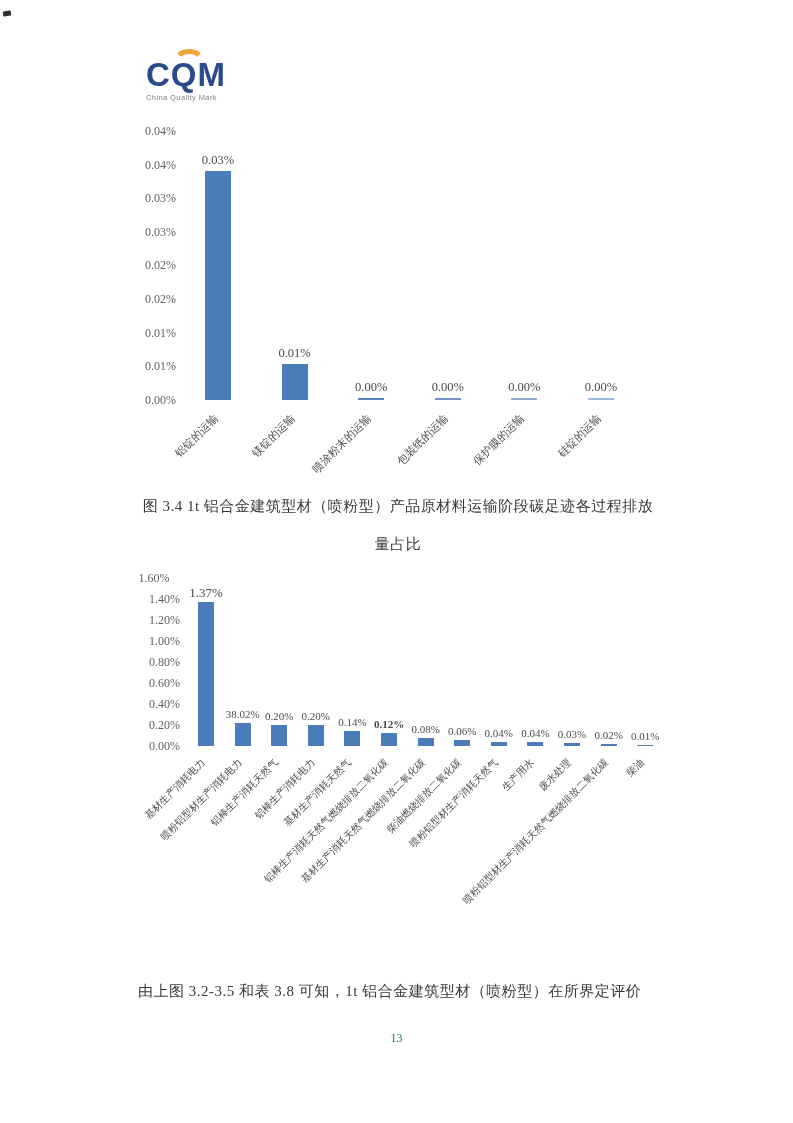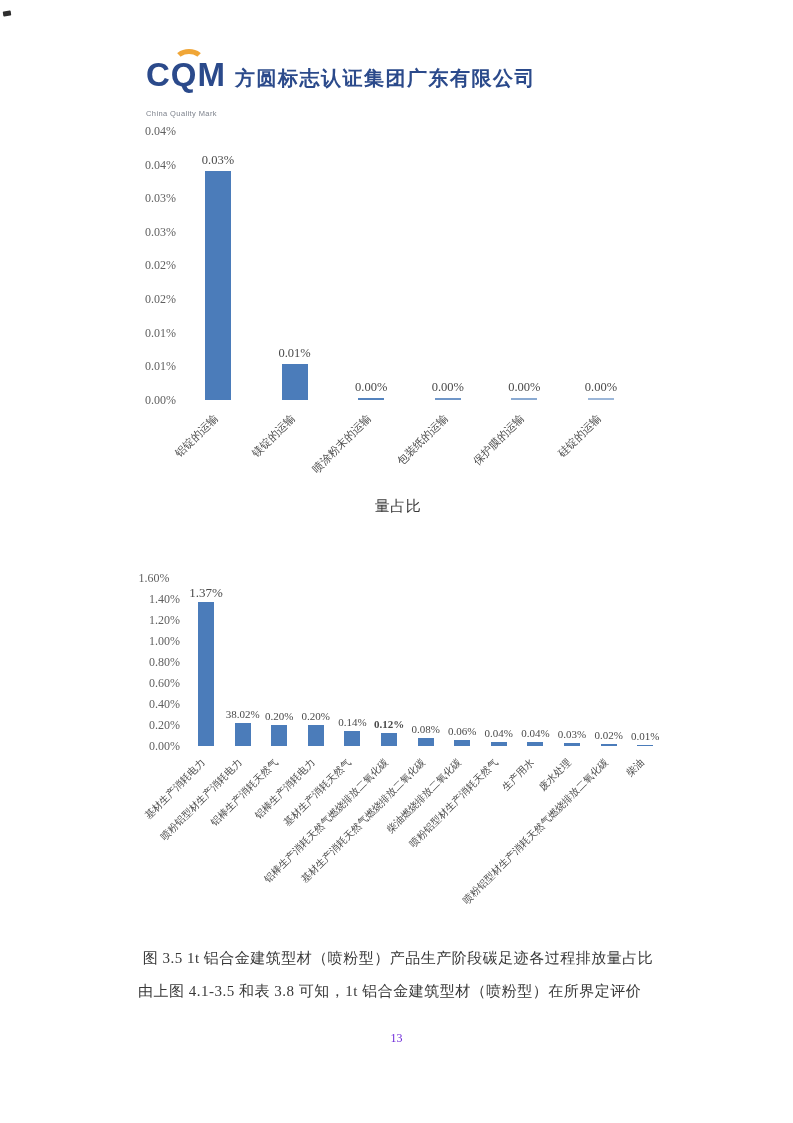--- a/index.html
+++ b/index.html
@@ -10,57 +10,56 @@
   .scan-mark{position:absolute;left:3px;top:11px;width:8px;height:5px;background:#2e2e2e;
              border-radius:1px;transform:rotate(-8deg);}
 
   
   .logo{position:absolute;left:146px;top:58px;display:flex;align-items:flex-start;}
   .logo-mark{position:relative;font-family:"Liberation Sans","DejaVu Sans",sans-serif;}
   .cqm-text{font-size:33px;font-weight:bold;color:#2b4a8b;letter-spacing:1px;line-height:1;display:block;}
   .cqm-arc{position:absolute;left:27px;top:-9px;width:22px;height:15px;
            border:5px solid #f0a637;border-color:#f0a637 transparent transparent transparent;
            border-radius:50%;}
-  .cqm-tagline{display:block;font-size:7.5px;color:#7d828c;margin-top:18px;letter-spacing:0.4px;
+  .cqm-tagline{display:block;font-size:7.5px;color:#7d828c;margin-top:2px;letter-spacing:0.4px;
                font-family:"Liberation Sans","DejaVu Sans",sans-serif;}
   .company-name{font-family:"Liberation Sans","DejaVu Sans",sans-serif;font-size:20px;font-weight:bold;
                 color:#2b4a8b;margin-left:9px;margin-top:7px;letter-spacing:1.5px;}
 
   
   .chart{position:absolute;}
   #chart1{left:128px;top:124px;width:545px;height:362px;}
   #chart2{left:128px;top:570px;width:560px;height:368px;}
   .ytick{position:absolute;text-align:right;font-size:12px;color:#5f5f5f;line-height:14px;height:14px;}
   .bar{position:absolute;}
   .vlabel{position:absolute;text-align:center;color:#4a4a4a;white-space:nowrap;line-height:14px;}
   .xlabel{position:absolute;white-space:nowrap;color:#4a4a4a;
           transform:rotate(-45deg);transform-origin:100% 50%;height:13px;line-height:13px;}
 
   
   .caption{position:absolute;text-align:center;font-size:15px;color:#383838;line-height:38px;letter-spacing:0.5px;}
   #caption1{left:126px;top:487px;width:544px;}
   #caption2{left:126px;top:939px;width:544px;}
   .paragraph{position:absolute;left:138px;top:979px;width:534px;font-size:15px;color:#383838;
              letter-spacing:0.5px;line-height:24px;}
-  .page-number{position:absolute;left:0;top:1031px;width:100%;text-align:center;font-size:12px;color:#6d28d9;}
+  .page-number{position:absolute;left:0;top:1031px;width:100%;text-align:center;font-size:12px;color:#15803d;}
 </style>
 </head>
 <body>
 
 <div class="page">
 
   <div class="scan-mark"></div>
 
   <header class="logo">
     <div class="logo-mark">
       <span class="cqm-arc"></span>
       <span class="cqm-text">CQM</span>
       <span class="cqm-tagline">China Quality Mark</span>
     </div>
-    <div class="company-name">方圆标志认证集团广东有限公司</div>
   </header>
 
   <div id="chart1" class="chart">
       <div class="ytick" style="left: 0px; width: 48px; top: 0px;">0.04%</div>
       <div class="ytick" style="left: 0px; width: 48px; top: 33.6px;">0.04%</div>
       <div class="ytick" style="left: 0px; width: 48px; top: 67.2px;">0.03%</div>
       <div class="ytick" style="left: 0px; width: 48px; top: 100.8px;">0.03%</div>
       <div class="ytick" style="left: 0px; width: 48px; top: 134.4px;">0.02%</div>
       <div class="ytick" style="left: 0px; width: 48px; top: 168px;">0.02%</div>
       <div class="ytick" style="left: 0px; width: 48px; top: 201.6px;">0.01%</div>
@@ -80,20 +79,21 @@
       <div class="xlabel" style="font-size: 11px; right: 227.2px; top: 286px;">包装纸的运输</div>
       <div class="bar" style="background: rgb(75, 124, 186); left: 383.4px; width: 26px; top: 273.983px; height: 2.0175px; opacity: 0.65;"></div>
       <div class="vlabel" style="font-size: 12.5px; left: 356.4px; width: 80px; top: 255.982px;">0.00%</div>
       <div class="xlabel" style="font-size: 11px; right: 150.6px; top: 286px;">保护膜的运输</div>
       <div class="bar" style="background: rgb(75, 124, 186); left: 460px; width: 26px; top: 273.983px; height: 2.0175px; opacity: 0.55;"></div>
       <div class="vlabel" style="font-size: 12.5px; left: 433px; width: 80px; top: 255.982px;">0.00%</div>
       <div class="xlabel" style="font-size: 11px; right: 74px; top: 286px;">硅锭的运输</div>
     </div>
 
   <div id="caption1" class="caption">
+      <div>图 3.4 1t 铝合金建筑型材（喷粉型）产品原材料运输阶段碳足迹各过程排放</div>
       <div>量占比</div>
     </div>
 
   <div id="chart2" class="chart">
       <div class="ytick" style="left: 0px; width: 52px; top: 1px; text-align: center;">1.60%</div>
       <div class="ytick" style="left: 0px; width: 52px; top: 22px;">1.40%</div>
       <div class="ytick" style="left: 0px; width: 52px; top: 43px;">1.20%</div>
       <div class="ytick" style="left: 0px; width: 52px; top: 64px;">1.00%</div>
       <div class="ytick" style="left: 0px; width: 52px; top: 85px;">0.80%</div>
       <div class="ytick" style="left: 0px; width: 52px; top: 106px;">0.60%</div>
@@ -134,21 +134,18 @@
       <div class="vlabel" style="font-size: 11px; left: 404px; width: 80px; top: 156.85px;">0.03%</div>
       <div class="xlabel" style="font-size: 10px; right: 119px; top: 184px;">废水处理</div>
       <div class="bar" style="background: rgb(75, 124, 186); left: 472.6px; width: 16px; top: 173.9px; height: 2.1px;"></div>
       <div class="vlabel" style="font-size: 11px; left: 440.6px; width: 80px; top: 157.9px;">0.02%</div>
       <div class="xlabel" style="font-size: 10px; right: 82.4px; top: 184px;">喷粉铝型材生产消耗天然气燃烧排放二氧化碳</div>
       <div class="bar" style="background: rgb(75, 124, 186); left: 509.2px; width: 16px; top: 174.5px; height: 1.5px;"></div>
       <div class="vlabel" style="font-size: 11px; left: 477.2px; width: 80px; top: 158.5px;">0.01%</div>
       <div class="xlabel" style="font-size: 10px; right: 45.8px; top: 184px;">柴油</div>
     </div>
 
-  <div id="caption2" class="caption">
-      <div>图 3.5 1t 铝合金建筑型材（喷粉型）产品生产阶段碳足迹各过程排放量占比</div>
-    </div>
 
-  <div class="paragraph">由上图 4.1-3.5 和表 3.8 可知，1t 铝合金建筑型材（喷粉型）在所界定评价</div>
+  <div class="paragraph">由上图 3.2-3.5 和表 3.8 可知，1t 铝合金建筑型材（喷粉型）在所界定评价</div>
 
   <div class="page-number">13</div>
 
 </div>
 
 </body></html>

